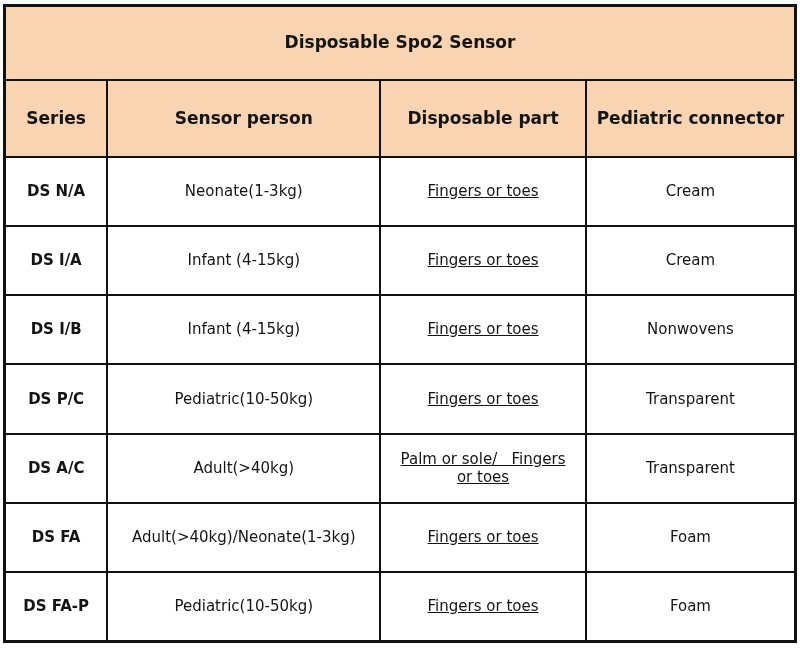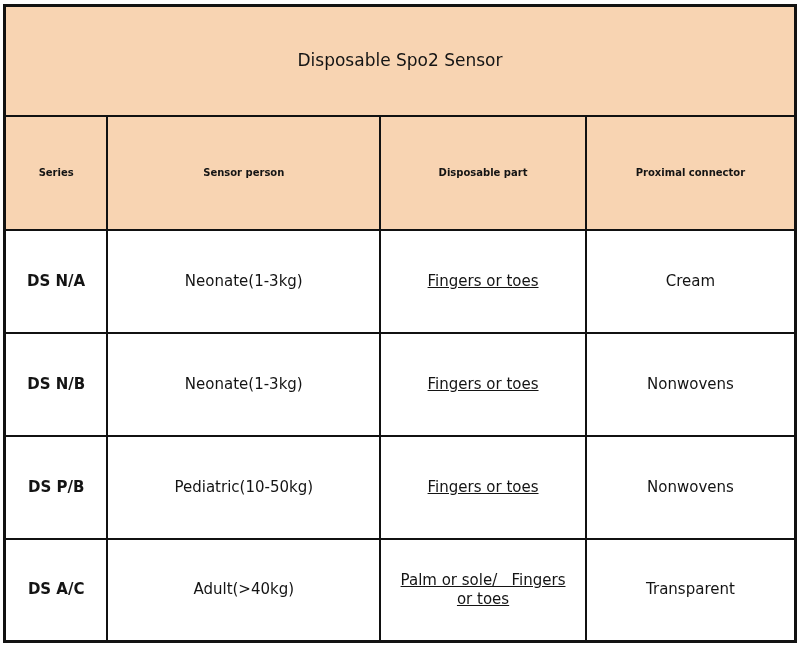--- a/index.html
+++ b/index.html
@@ -30,28 +30,28 @@
   table.spo2 td {
     border: 2px solid #111;
     text-align: center;
     vertical-align: middle;
     padding: 2px 4px;
     font-size: 15px;
     line-height: 1.25;
   }
   tr.title-row td {
     background: #f8d4b2;
-    font-weight: normal;
+    font-weight: bold;
     font-size: 17px;
     height: 44px;
   }
   tr.header-row td {
     background: #f8d4b2;
     font-weight: bold;
-    font-size: 10px;
+    font-size: 17px;
     height: 46px;
   }
   td.cell-series {
     font-weight: bold;
   }
   td.cell-part {
     white-space: pre-wrap;
     text-decoration: underline;
   }
   tr.data-row {
@@ -70,42 +70,60 @@
       <col style="width:26.5%">
     </colgroup>
     <tbody>
       <tr class="title-row">
         <td colspan="4">Disposable Spo2 Sensor</td>
       </tr>
       <tr class="header-row">
         <td>Series</td>
         <td>Sensor person</td>
         <td>Disposable part</td>
-        <td>Proximal connector</td>
+        <td>Pediatric connector</td>
       </tr>
       <tr class="data-row">
         <td class="cell-series">DS N/A</td>
         <td class="cell-person">Neonate(1-3kg)</td>
         <td class="cell-part">Fingers or toes</td>
         <td class="cell-connector">Cream</td>
       </tr>
       <tr class="data-row">
-        <td class="cell-series">DS N/B</td>
-        <td class="cell-person">Neonate(1-3kg)</td>
+        <td class="cell-series">DS I/A</td>
+        <td class="cell-person">Infant (4-15kg)</td>
+        <td class="cell-part">Fingers or toes</td>
+        <td class="cell-connector">Cream</td>
+      </tr>
+      <tr class="data-row">
+        <td class="cell-series">DS I/B</td>
+        <td class="cell-person">Infant (4-15kg)</td>
         <td class="cell-part">Fingers or toes</td>
         <td class="cell-connector">Nonwovens</td>
       </tr>
       <tr class="data-row">
-        <td class="cell-series">DS P/B</td>
+        <td class="cell-series">DS P/C</td>
         <td class="cell-person">Pediatric(10-50kg)</td>
         <td class="cell-part">Fingers or toes</td>
-        <td class="cell-connector">Nonwovens</td>
+        <td class="cell-connector">Transparent</td>
       </tr>
       <tr class="data-row">
         <td class="cell-series">DS A/C</td>
         <td class="cell-person">Adult(&gt;40kg)</td>
         <td class="cell-part">Palm or sole/   Fingers
 or toes</td>
         <td class="cell-connector">Transparent</td>
       </tr>
+      <tr class="data-row">
+        <td class="cell-series">DS FA</td>
+        <td class="cell-person">Adult(&gt;40kg)/Neonate(1-3kg)</td>
+        <td class="cell-part">Fingers or toes</td>
+        <td class="cell-connector">Foam</td>
+      </tr>
+      <tr class="data-row">
+        <td class="cell-series">DS FA-P</td>
+        <td class="cell-person">Pediatric(10-50kg)</td>
+        <td class="cell-part">Fingers or toes</td>
+        <td class="cell-connector">Foam</td>
+      </tr>
     </tbody>
   </table>
 </div>
 
 </body></html>

